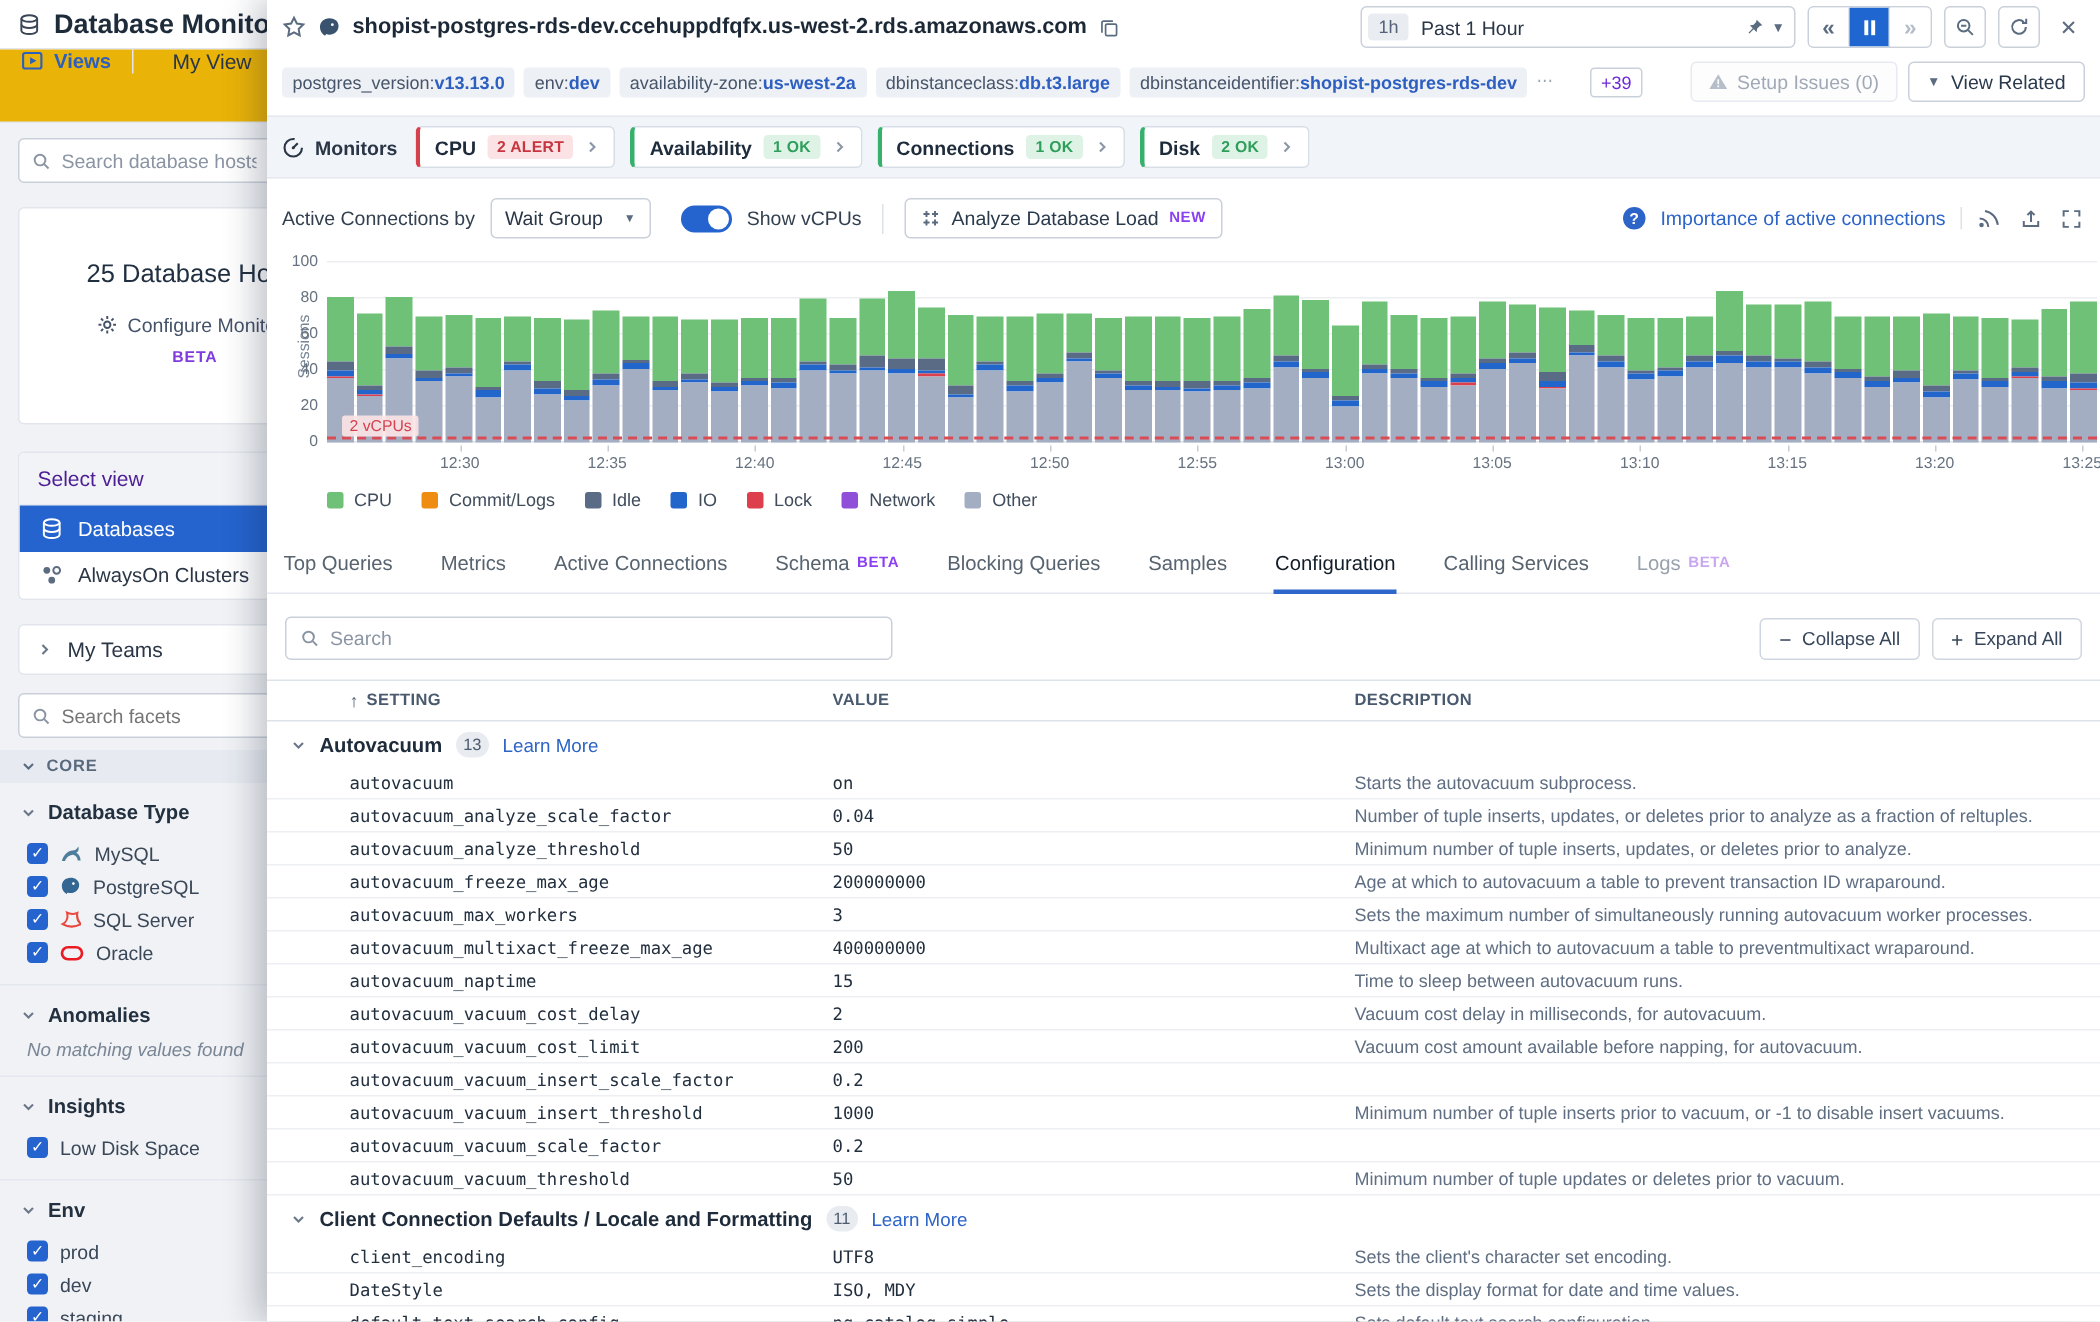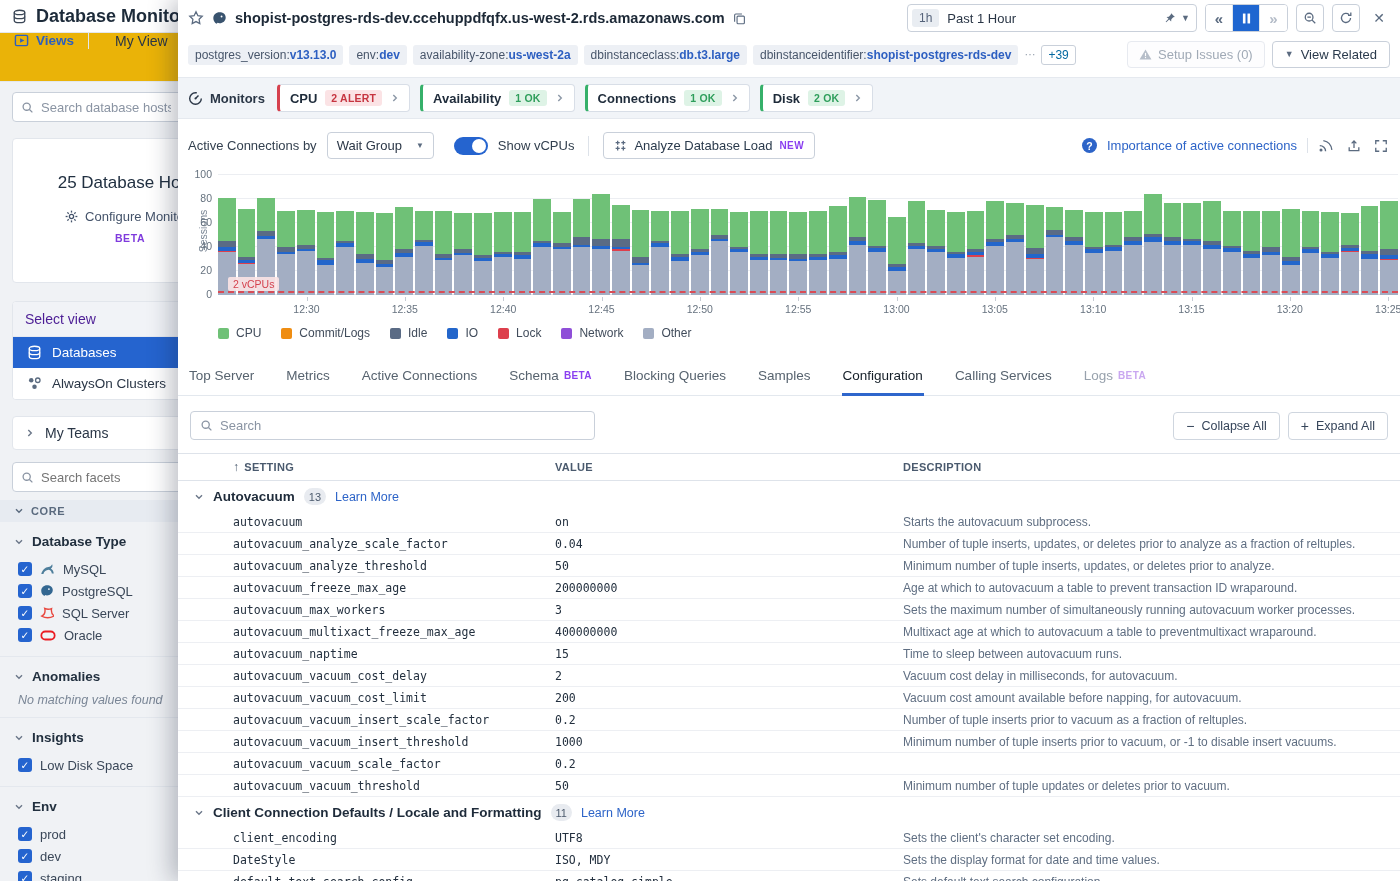--- a/index.html
+++ b/index.html
@@ -51,21 +51,21 @@
   .bg-btn { width:27px; display:flex; align-items:center; justify-content:center; background:#fff; color:#5b6b80; font-size:13px; border-right:1px solid #e1e6ec; cursor:pointer; }
   .bg-btn:last-child { border-right:none; }
   .bg-btn.blue { background:#1f66d0; color:#fff; }
   .bg-btn.dim { color:#b4bcc8; }
   .sq-btn { width:28px; height:28px; border:1px solid #c9d0da; border-radius:4px; background:#fff; display:flex; align-items:center; justify-content:center; color:#5b6b80; cursor:pointer; }
   .x-btn { width:22px; height:28px; display:flex; align-items:center; justify-content:center; color:#5b6b80; font-size:14px; cursor:pointer; }
 
   .tags-row { display:flex; align-items:center; gap:6px; padding:5px 10px 9px; }
   .tag { background:#edf0f5; border-radius:3px; padding:3px 7px; font-size:12px; white-space:nowrap; cursor:pointer; }
   .tag-k { color:#47556a; } .tag-v { color:#2d5fc1; font-weight:600; }
-  .tag-more { background:#fff; border:1px solid #c9d0da; border-radius:3px; padding:2px 6px; font-size:12px; color:#0369a1; cursor:pointer; }
+  .tag-more { background:#fff; border:1px solid #c9d0da; border-radius:3px; padding:2px 6px; font-size:12px; color:#6d28d9; cursor:pointer;margin-left:19px; }
   .tags-right { margin-left:auto; display:flex; align-items:center; gap:7px; }
   .btn-ghost { display:flex; align-items:center; gap:6px; border:1px solid #e7eaf0; border-radius:4px; padding:5px 11px; font-size:13px; color:#a0aab6; background:#fdfdfe; }
   .btn-white { display:flex; align-items:center; gap:7px; border:1px solid #c9d0da; border-radius:4px; padding:5px 12px; font-size:13px; color:#2a3a4c; background:#fff; cursor:pointer; }
 
   .monitors-row { background:#f1f4f8; border-top:1px solid #e5e9ef; border-bottom:1px solid #e5e9ef; padding:6px 10px; display:flex; align-items:center; gap:10px; }
   .mon-label { display:flex; align-items:center; gap:7px; font-size:13px; font-weight:700; color:#2a3646; margin-right:2px; }
   .mon-chip { display:flex; align-items:center; gap:8px; background:#fff; border:1px solid #d8dee7; border-radius:4px; padding:5px 9px 5px 10px; cursor:pointer; }
   .mon-chip.alert { border-left:3px solid #d6414e; }
   .mon-chip.ok { border-left:3px solid #36b06a; }
   .mon-name { font-size:13px; font-weight:700; color:#1e2b3a; }
@@ -979,21 +979,21 @@
         <span class="leg-lbl">Network</span>
       </div>
       <div class="leg">
         <span class="sw" style="background: rgb(163, 174, 195);"></span>
         <span class="leg-lbl">Other</span>
       </div>
     </div>
 
   <div class="tabs-row" id="tabs">
       <div class="tab">
-        <span>Top Server</span>
+        <span>Top Queries</span>
       </div>
       <div class="tab">
         <span>Metrics</span>
       </div>
       <div class="tab">
         <span>Active Connections</span>
       </div>
       <div class="tab">
         <span>Schema</span>
         <span class="tab-beta">BETA</span>
@@ -1103,21 +1103,20 @@
           <div class="cell-desc">Vacuum cost delay in milliseconds, for autovacuum.</div>
         </div>
         <div class="trow data">
           <div class="cell-mono">autovacuum_vacuum_cost_limit</div>
           <div class="cell-mono">200</div>
           <div class="cell-desc">Vacuum cost amount available before napping, for autovacuum.</div>
         </div>
         <div class="trow data">
           <div class="cell-mono">autovacuum_vacuum_insert_scale_factor</div>
           <div class="cell-mono">0.2</div>
-          <div class="cell-desc">Number of tuple inserts prior to vacuum as a fraction of reltuples.</div>
         </div>
         <div class="trow data">
           <div class="cell-mono">autovacuum_vacuum_insert_threshold</div>
           <div class="cell-mono">1000</div>
           <div class="cell-desc">Minimum number of tuple inserts prior to vacuum, or -1 to disable insert vacuums.</div>
         </div>
         <div class="trow data">
           <div class="cell-mono">autovacuum_vacuum_scale_factor</div>
           <div class="cell-mono">0.2</div>
         </div>

